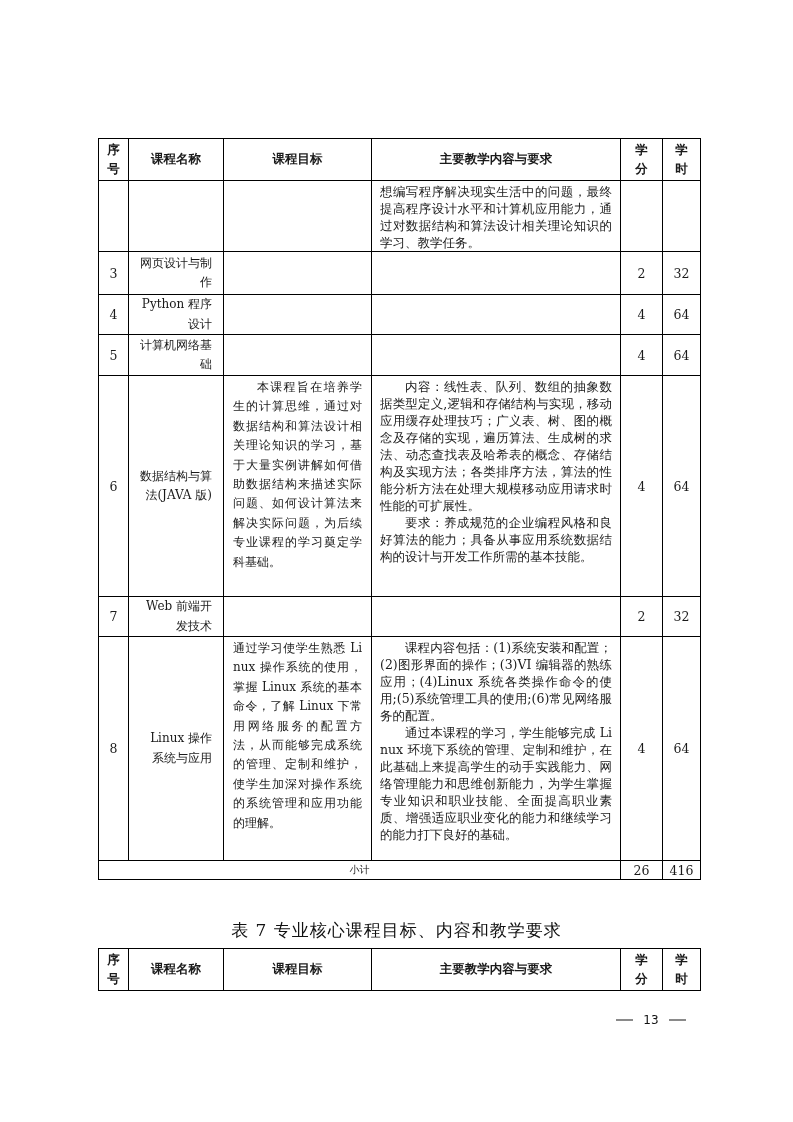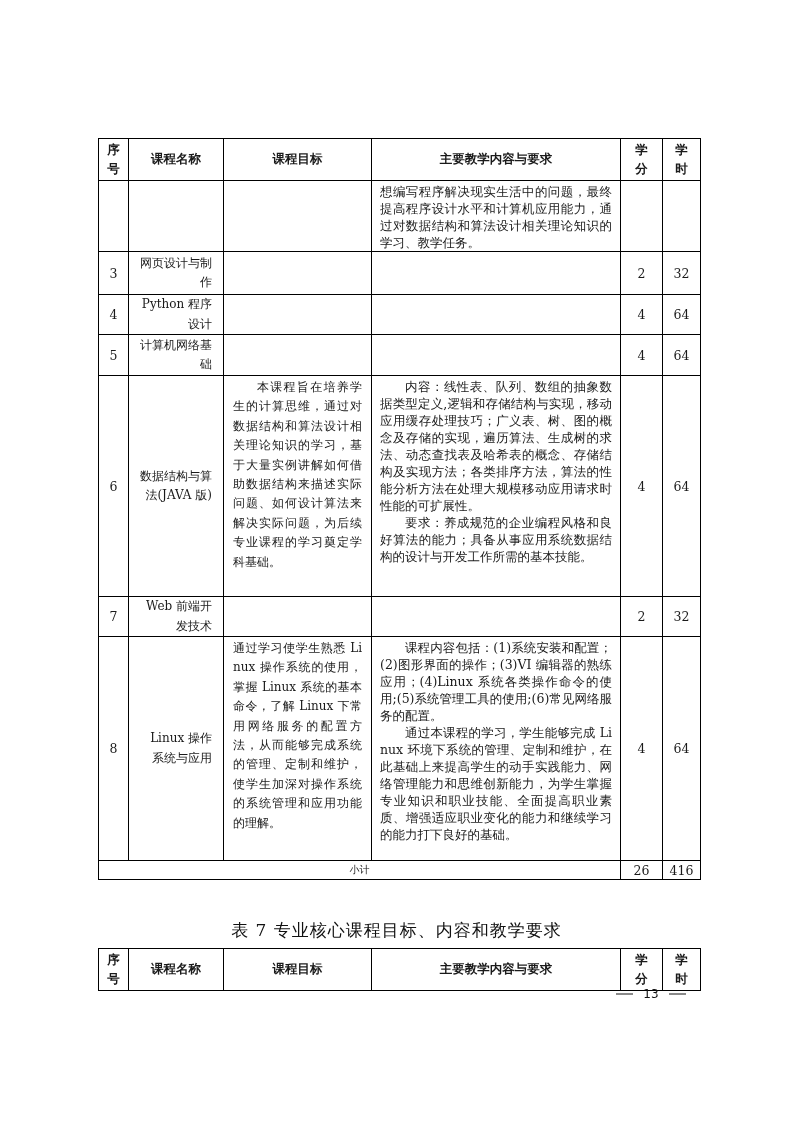--- a/index.html
+++ b/index.html
@@ -34,21 +34,21 @@
             line-height:17px;font-size:12.5px;word-break:break-all;}
   td.top{vertical-align:top;}
   .tbl p{margin:0;}
   .ind{text-indent:2em;}
   td.c-sub{text-align:center;font-size:10px;}
   .title7{
     position:absolute;left:0;top:919px;width:793px;text-align:center;
     font-size:17px;letter-spacing:1px;color:#111;
   }
   .footer{
-    position:absolute;top:987px;left:606px;width:90px;
+    position:absolute;top:1013px;left:606px;width:90px;
     display:flex;align-items:center;justify-content:center;gap:10px;
   }
   .footer .dash{display:block;width:17px;height:2px;background:#8a8a8a;}
   .footer .pn{font-size:12px;color:#111;font-family:"DejaVu Sans","Liberation Sans",sans-serif;}
 </style>
 </head>
 <body>
 
 <div class="page">
 

